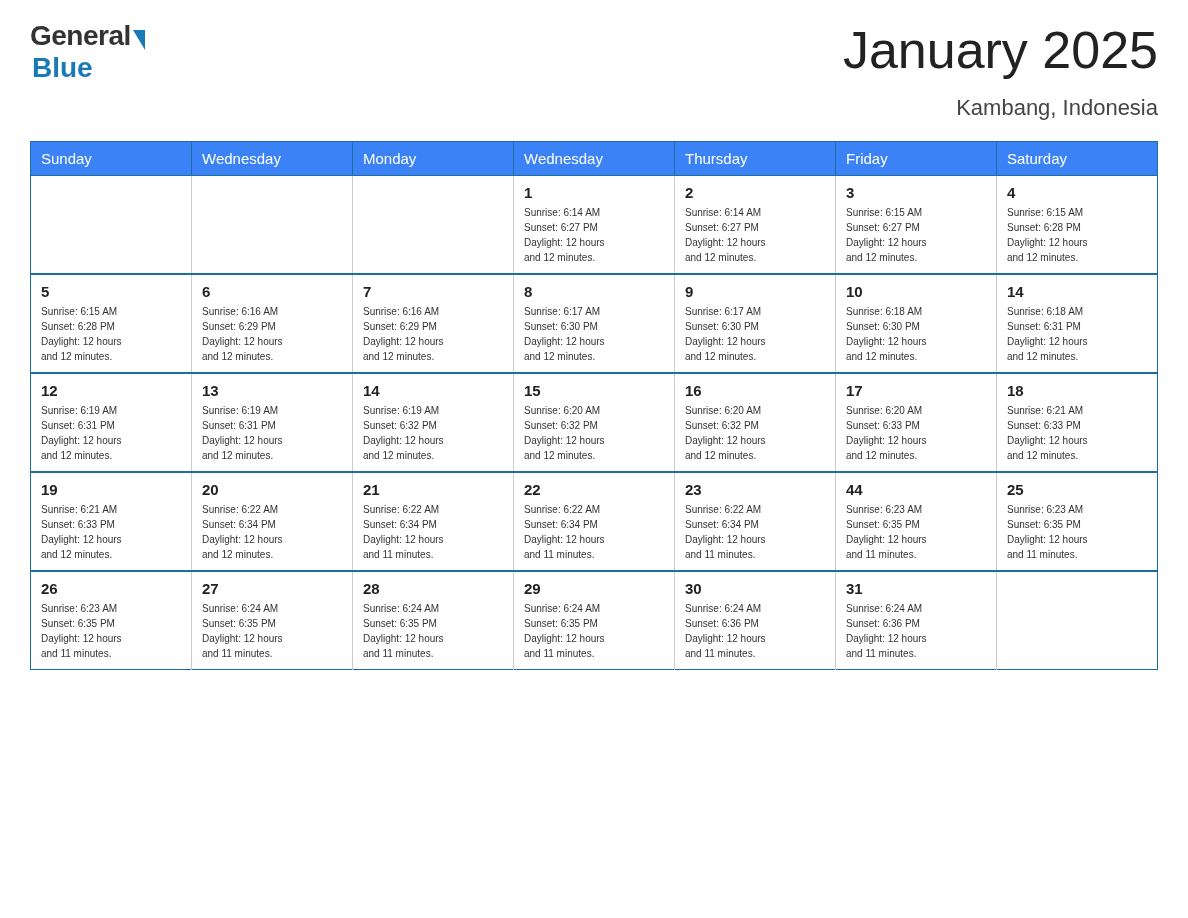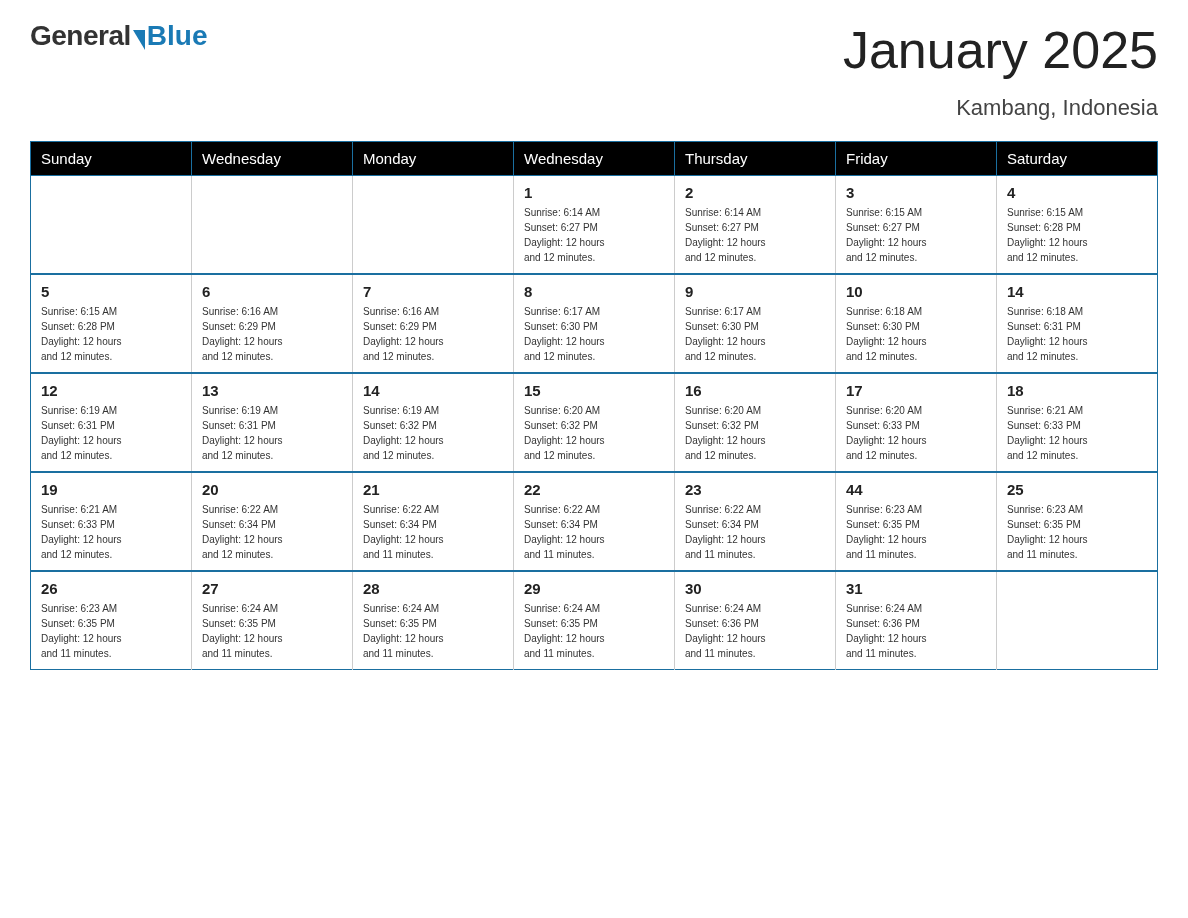--- a/index.html
+++ b/index.html
@@ -11,21 +11,21 @@
       padding: 20px 30px;
     }
     .header {
       display: flex;
       justify-content: space-between;
       align-items: flex-start;
       margin-bottom: 20px;
     }
     .logo {
       display: flex;
-      flex-direction: row;
+      flex-direction: column;
       align-items: flex-start;
     }
     .logo-top {
       display: flex;
       align-items: center;
     }
     .logo-general {
       font-size: 28px;
       font-weight: bold;
       color: #333;
@@ -57,22 +57,21 @@
     .title-location {
       font-size: 22px;
       color: #444;
       margin-top: 15px;
     }
     table {
       width: 100%;
       border-collapse: collapse;
     }
     thead tr {
-      background-color: #000000;
-      text-decoration: underline;
+      background-color: #3b82f6;
     }
     thead th {
       color: #fff;
       font-size: 15px;
       font-weight: normal;
       padding: 8px 10px;
       text-align: left;
       border: 1px solid #1a6fa0;
     }
     tbody tr {

